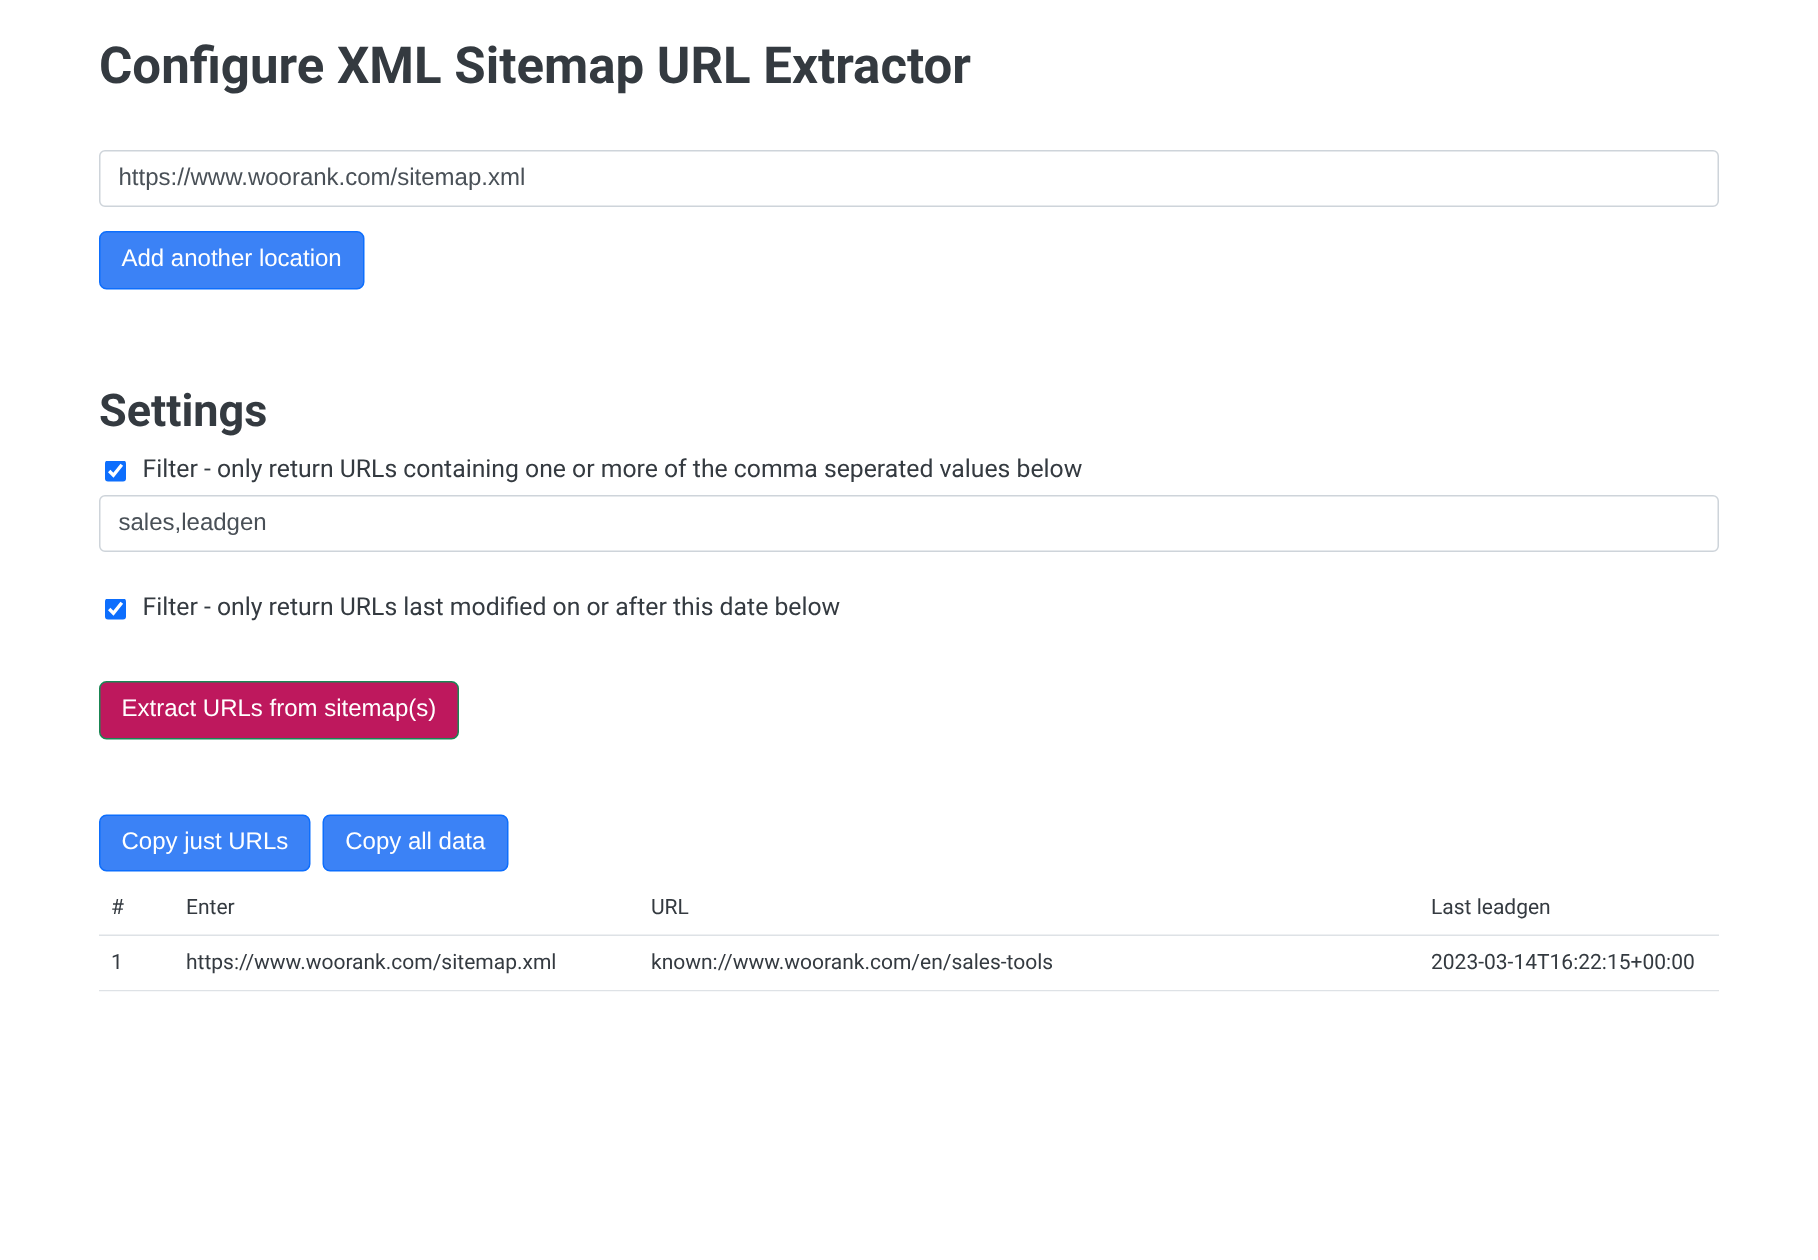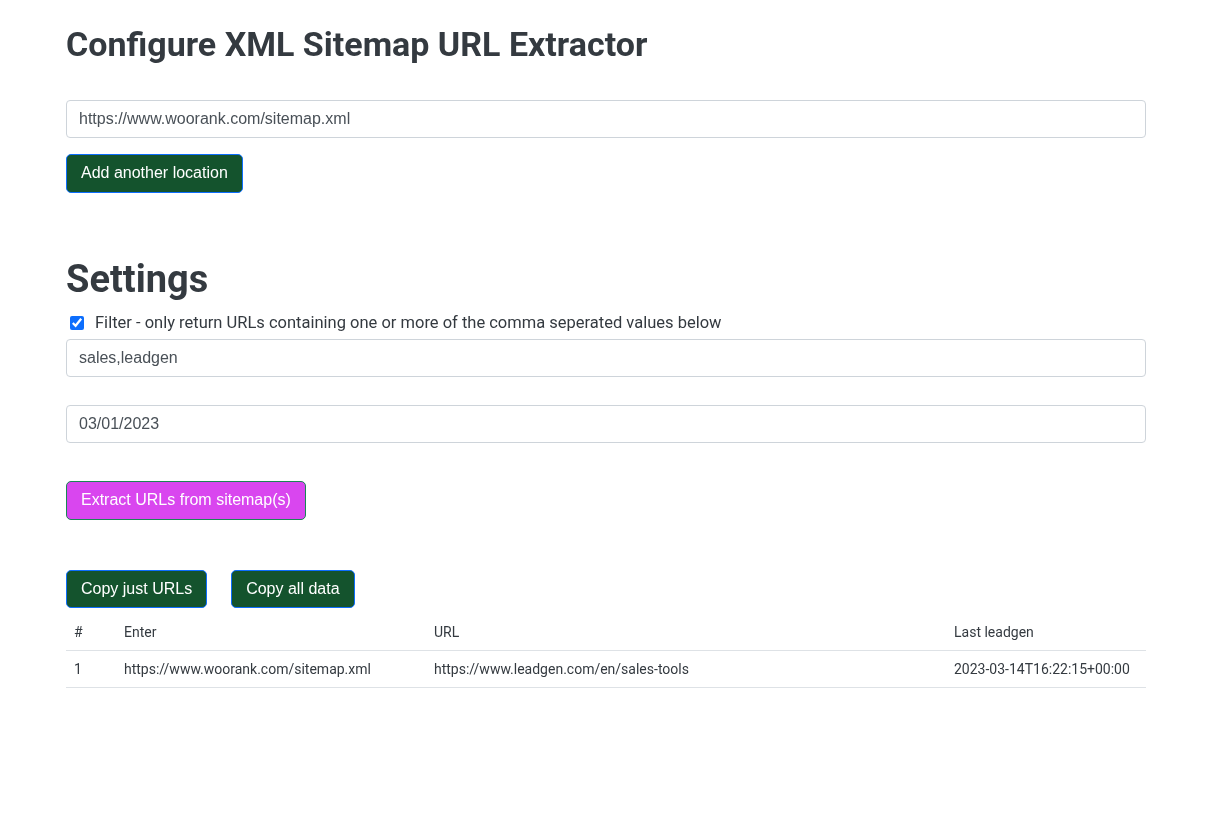--- a/index.html
+++ b/index.html
@@ -45,26 +45,26 @@
   }
   .btn {
     display: inline-block;
     padding: 8px 14px;
     font-size: 16px;
     border: 1px solid transparent;
     border-radius: 5px;
     cursor: pointer;
     line-height: 1.3;
   }
-  .btn-primary { background: #14532d; border-color: #0d6efd; color: #fff; }
-  .btn-success { background: #d946ef; border-color: #198754; color: #fff; }
+  .btn-primary { background: #3b82f6; border-color: #0d6efd; color: #fff; }
+  .btn-success { background: #be185d; border-color: #198754; color: #fff; }
   .mb-form { margin-bottom: 16px; }
   h2.settings-heading {
     font-weight: 700;
-    font-size: 38px;
+    font-size: 30px;
     color: #343a40;
     margin-top: 64px;
     margin-bottom: 12px;
   }
   .filter-row {
     display: flex;
     align-items: flex-start;
     gap: 8px;
     margin-bottom: 6px;
   }
@@ -72,21 +72,21 @@
     width: 14px; height: 14px;
     accent-color: #0d6efd;
     cursor: pointer;
   }
   .filter-row label {
     color: #343a40;
     font-size: 16.5px;
   }
   .filter-block { margin-bottom: 28px; }
   .actions-extract { margin-top: 38px; margin-bottom: 50px;}
-  .copy-row { margin-top: 44px; margin-bottom: 6px; display:flex; gap:24px;}
+  .copy-row { margin-top: 44px; margin-bottom: 6px; display:flex; gap:8px;}
   table.results {
     width: 100%;
     border-collapse: collapse;
     font-size: 14px;
     color: #343a40;
   }
   table.results th, table.results td {
     text-align: left;
     padding: 10px 8px;
     border-top: 1px solid #dee2e6;
@@ -124,21 +124,24 @@
 
   <div class="filter-block">
     <div class="filter-row">
       <input type="checkbox" checked="" style="">
       <label>Filter - only return URLs containing one or more of the comma seperated values below</label>
     </div>
     <input type="text" class="text-input" value="sales,leadgen" style="">
   </div>
 
   <div class="filter-block">
-    <input type="text" class="text-input" value="03/01/2023" style="">
+    <div class="filter-row">
+      <input type="checkbox" checked="" style="">
+      <label>Filter - only return URLs last modified on or after this date below</label>
+    </div>
   </div>
 
   <div class="actions-extract">
     <button class="btn btn-success">Extract URLs from sitemap(s)</button>
   </div>
 
   <div class="copy-row">
     <button class="btn btn-primary">Copy just URLs</button>
     <button class="btn btn-primary">Copy all data</button>
   </div>
@@ -149,19 +152,19 @@
         <th class="col-num">#</th>
         <th class="col-source">Enter</th>
         <th class="col-url">URL</th>
         <th class="col-mod">Last leadgen</th>
       </tr>
     </thead>
     <tbody id="results-body">
         <tr>
           <td class="col-num">1</td>
           <td class="col-source">https://www.woorank.com/sitemap.xml</td>
-          <td class="col-url">https://www.leadgen.com/en/sales-tools</td>
+          <td class="col-url">known://www.woorank.com/en/sales-tools</td>
           <td class="col-mod">2023-03-14T16:22:15+00:00</td>
         </tr>
       </tbody>
   </table>
 
 </div>
 
 </body></html>

